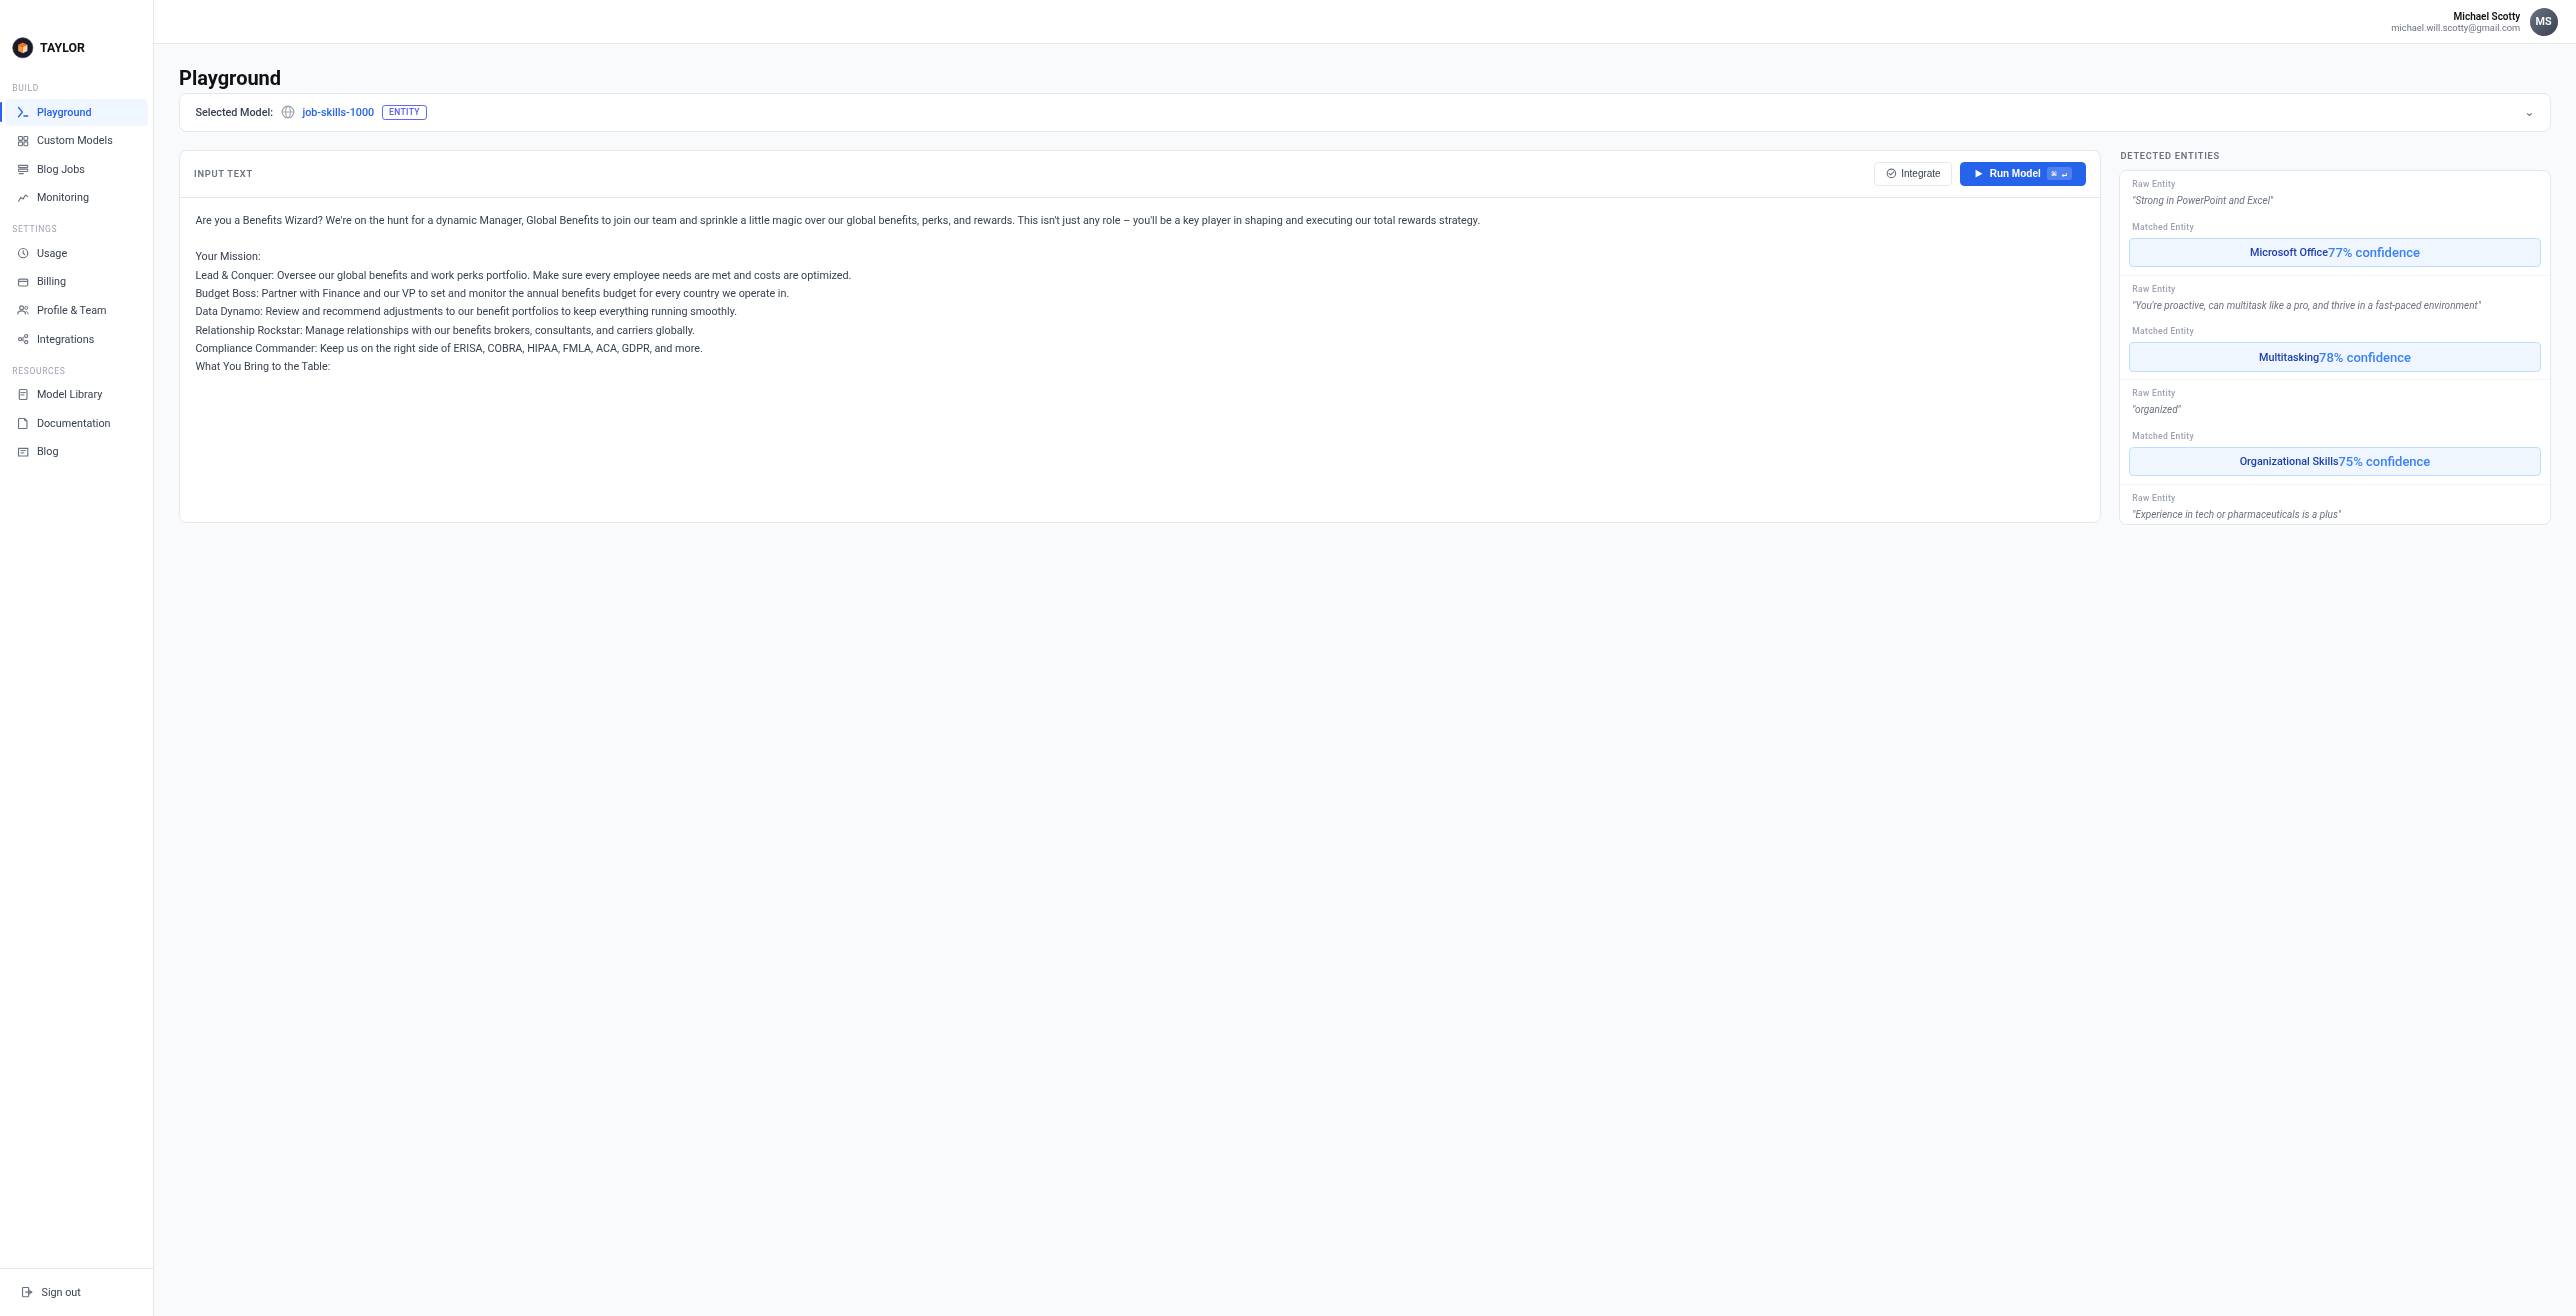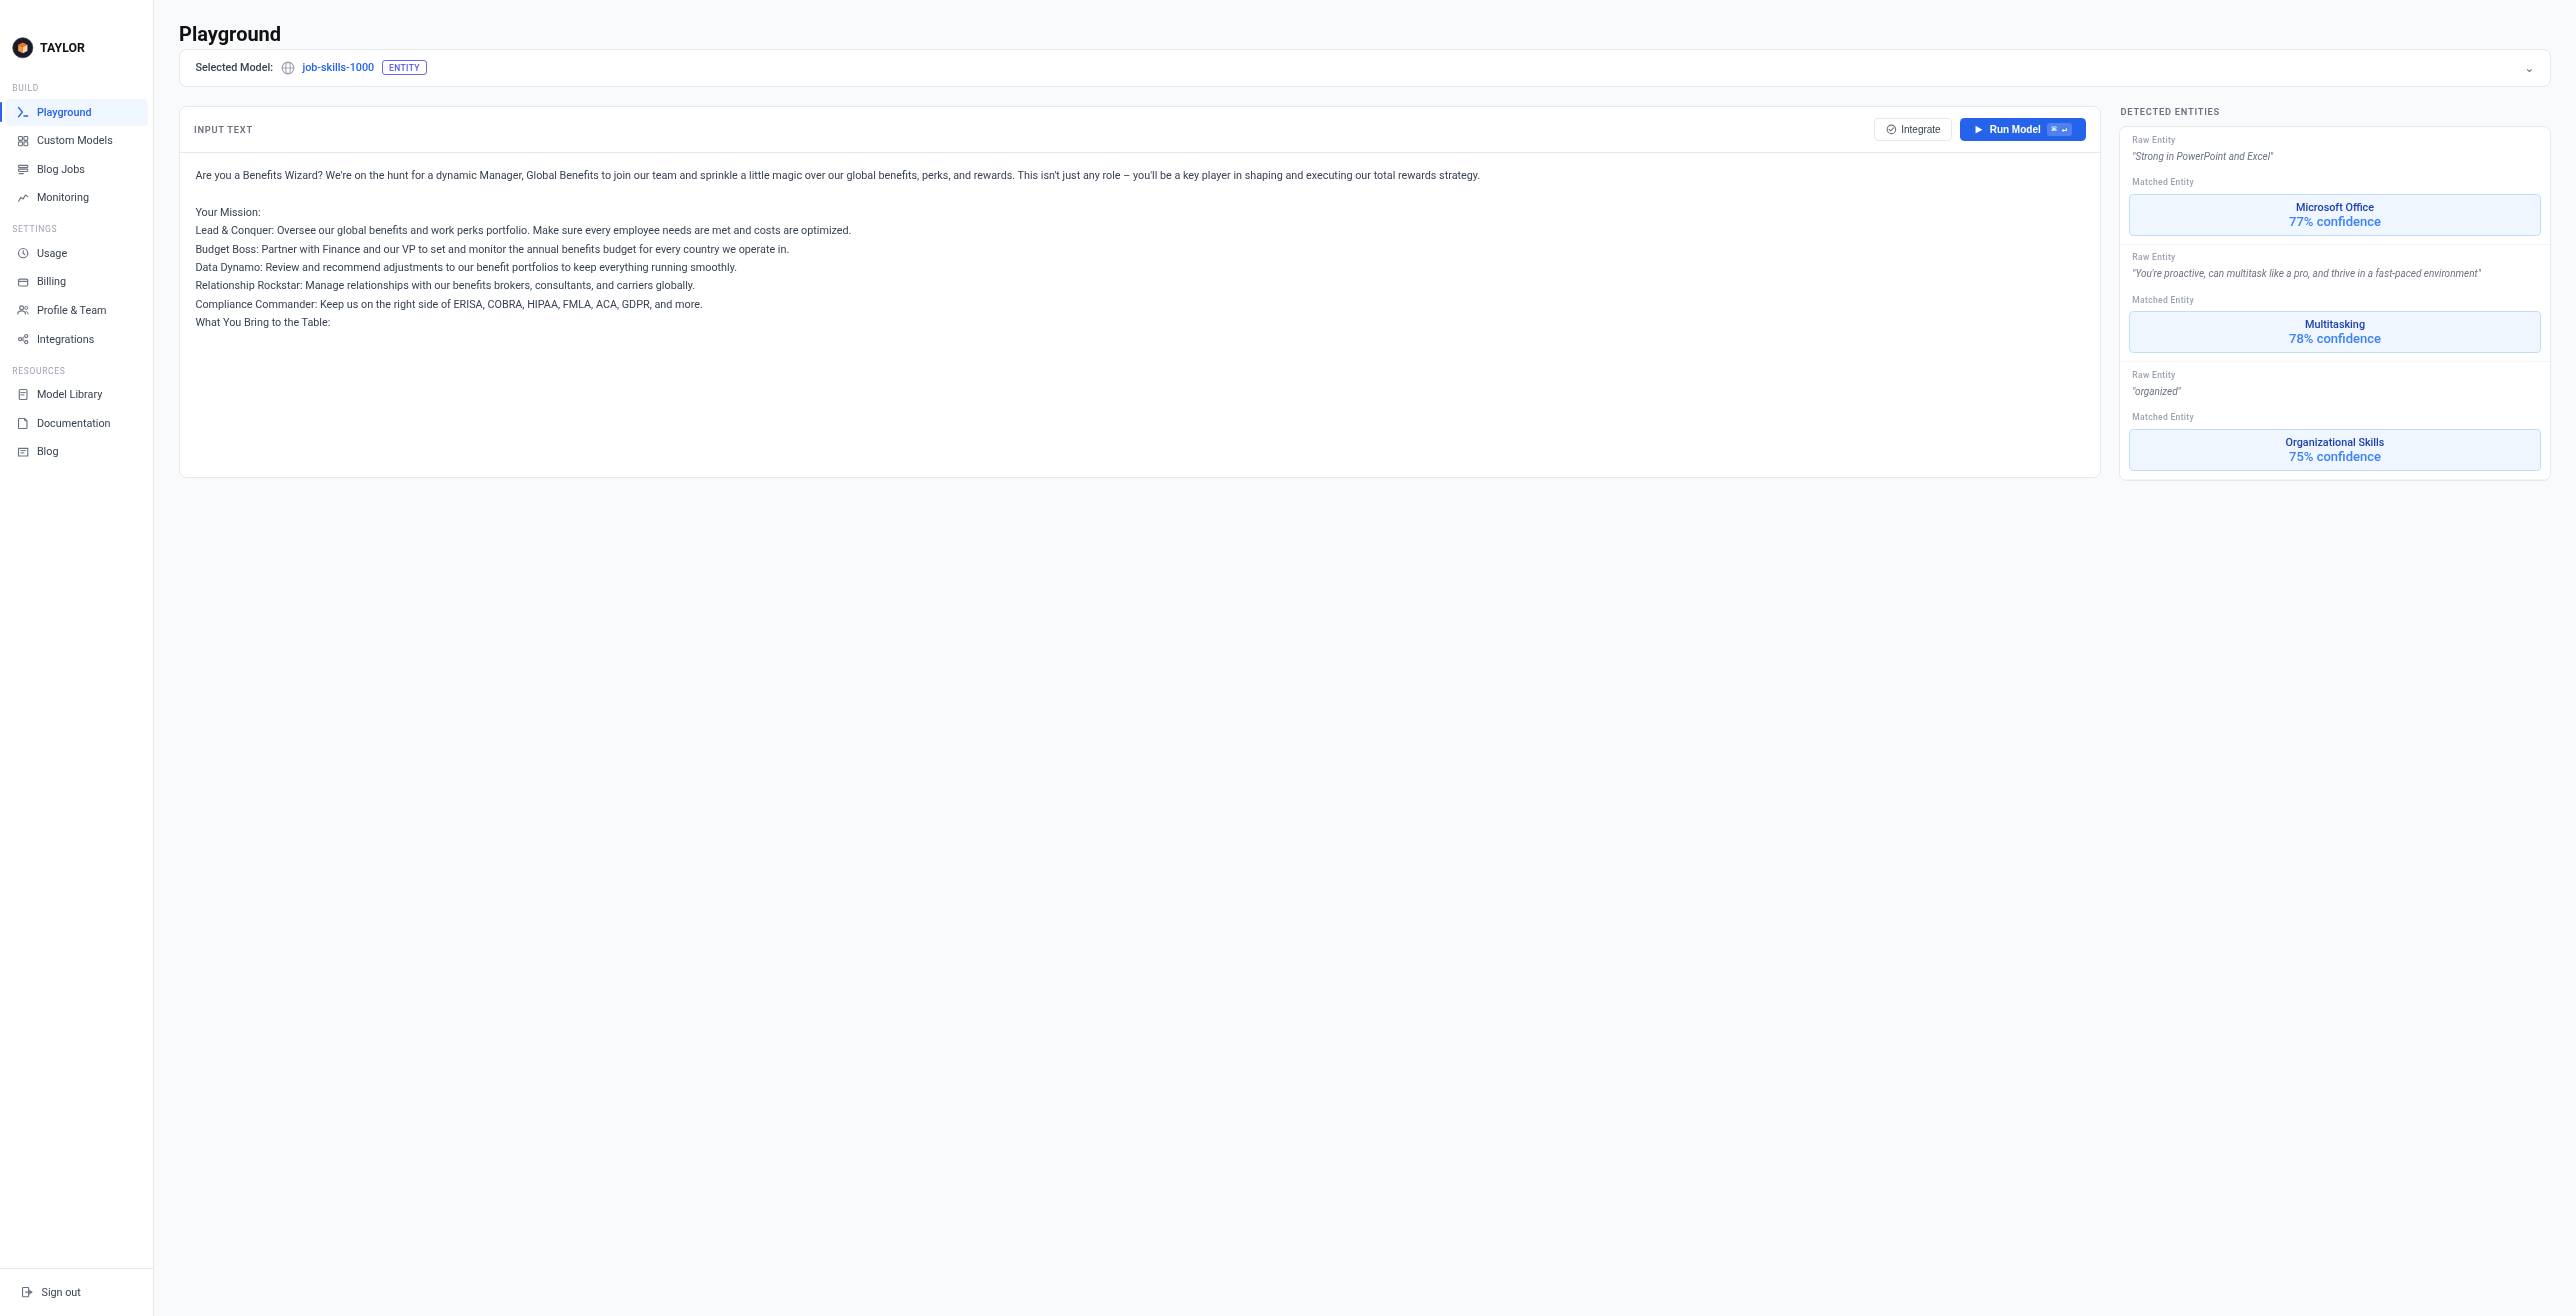--- a/index.html
+++ b/index.html
@@ -290,21 +290,20 @@
     }
     .entity-matched-row {
       display: flex;
       align-items: center;
       margin: 3.1px 9.3px 7.7px;
       background: #eff6ff;
       border: 0.8px solid #bfdbfe;
       border-radius: 4.6px;
       padding: 6.2px 10.8px;
       justify-content: center;
-      flex-direction: column;
     }
     .entity-matched-name {
       font-size: 10.8px;
       font-weight: 500;
       color: #1e40af;
     }
     .entity-confidence {
       font-size: 13px;
       color: #3b82f6;
       font-weight: 500;
@@ -457,20 +456,27 @@
             <path d="M6 8H14" stroke="#6b7280" stroke-width="1.5" stroke-linecap="round"></path>
           </svg>
       </span>
       <span>Sign out</span>
     </div>
   </div>
 </nav>
 
 <div class="main">
 
+  <div class="topbar">
+    <div class="user-info">
+      <div class="user-name">Michael Scotty</div>
+      <div class="user-email">michael.will.scotty@gmail.com</div>
+    </div>
+    <div class="user-avatar">MS</div>
+  </div>
 
   <div class="content-area">
     <h1 class="page-title">Playground</h1>
 
     <div class="model-selector-bar">
       <div class="model-selector-left">
         <span class="model-selector-label">Selected Model:</span>
         <svg width="14" height="14" viewBox="0 0 18 18" fill="none">
             <circle cx="9" cy="9" r="7.5" stroke="#9ca3af" stroke-width="1.5"></circle>
             <ellipse cx="9" cy="9" rx="3" ry="7.5" stroke="#9ca3af" stroke-width="1.3"></ellipse>

